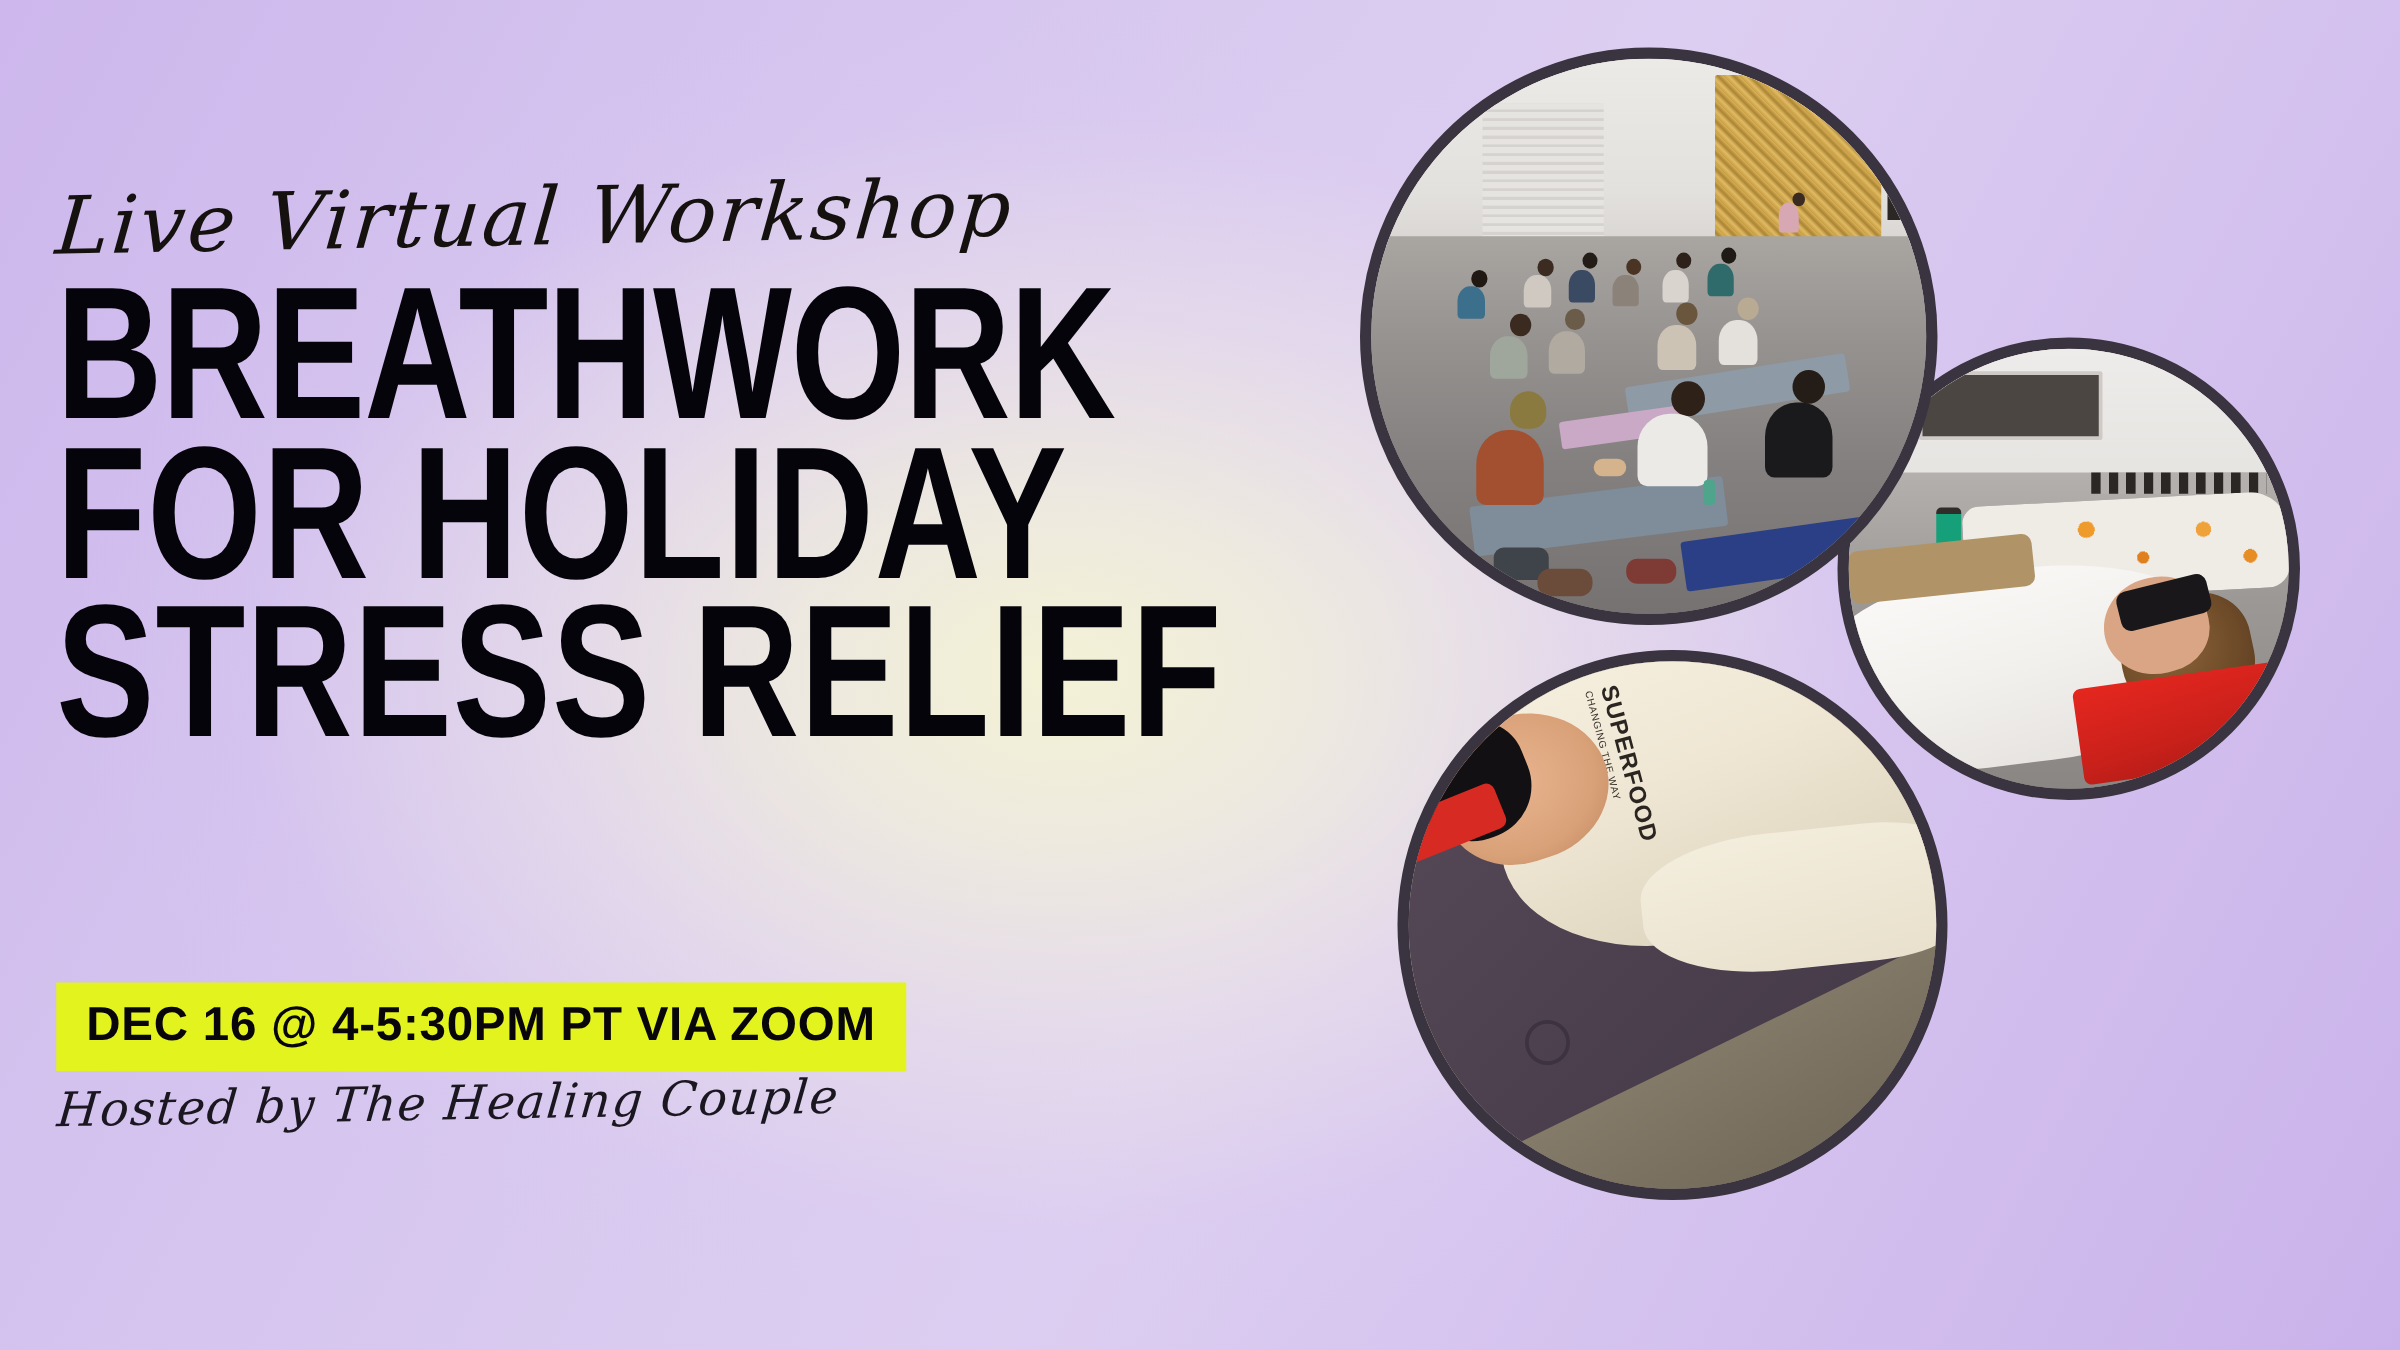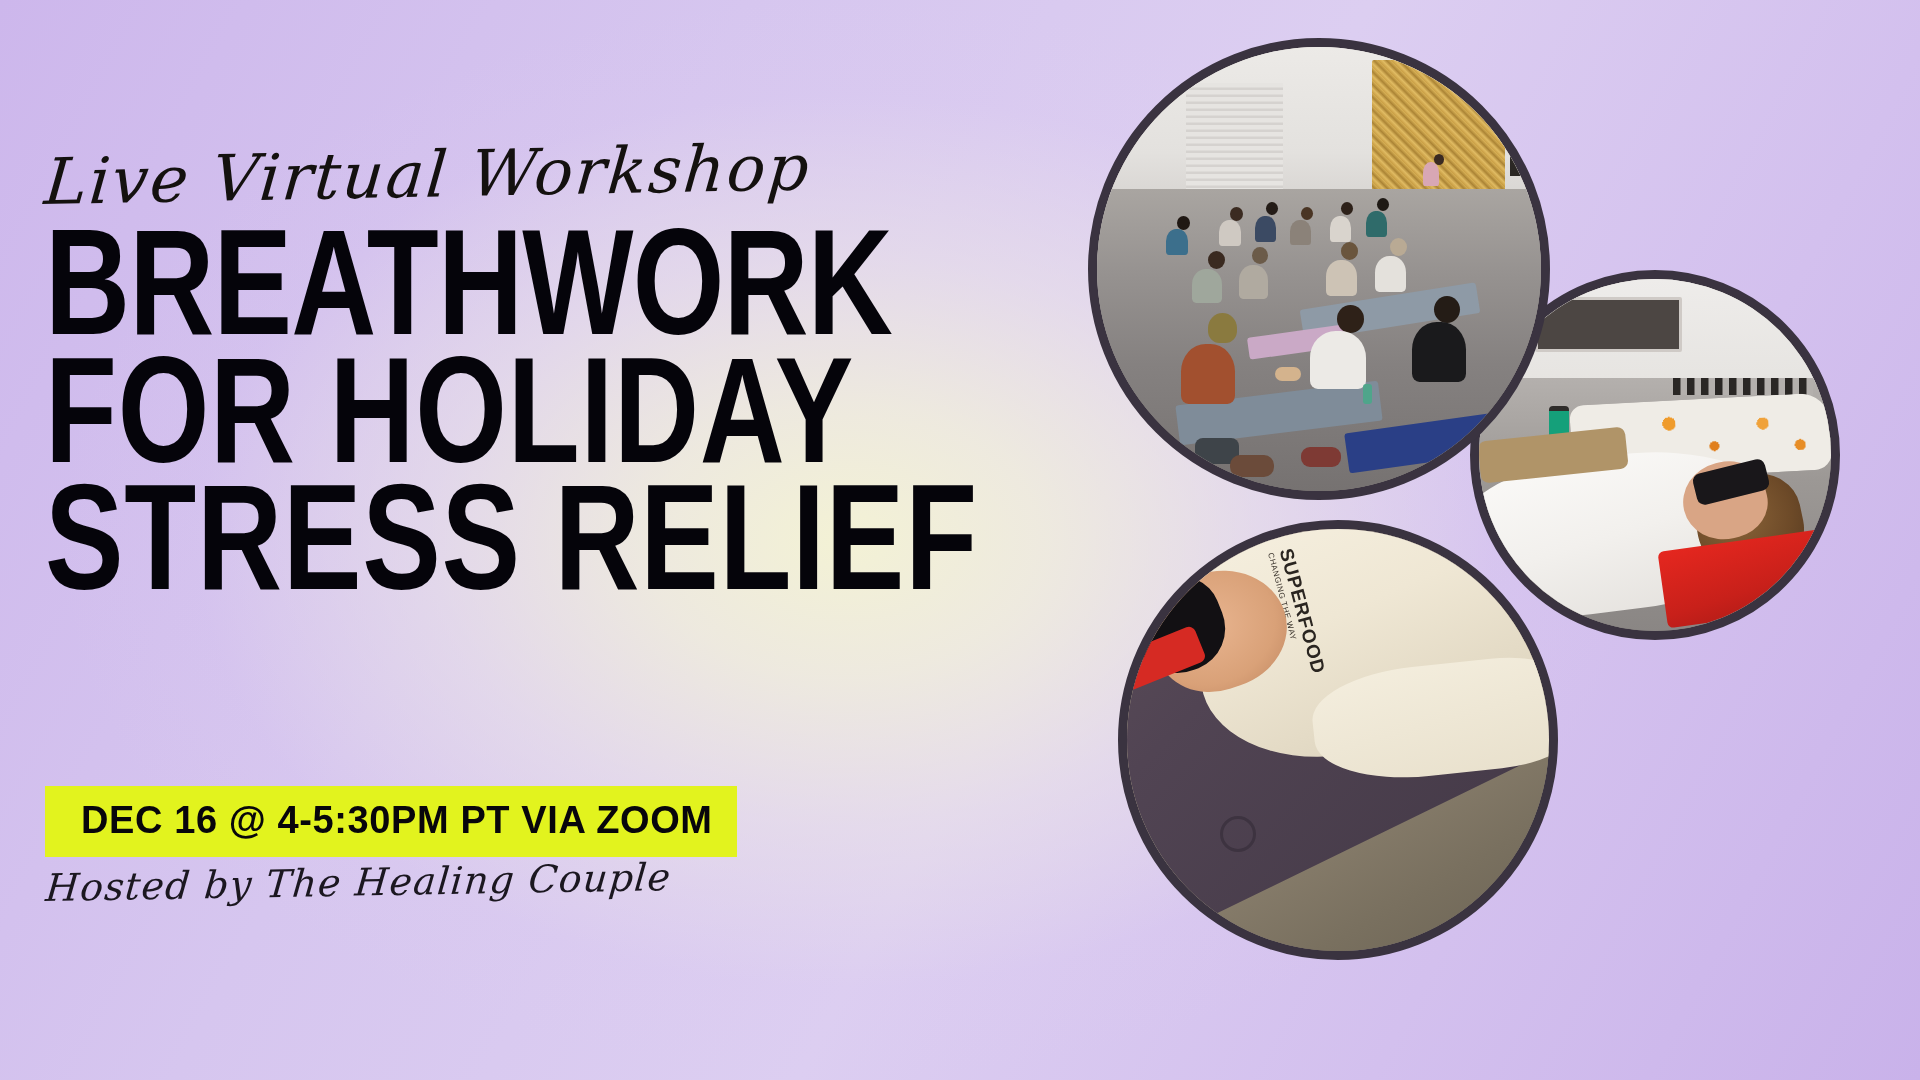--- a/index.html
+++ b/index.html
@@ -64,21 +64,21 @@
     top: 786px;
   }
   .badge {
     display: inline-block;
     background: #e2f31e;
     color: #08060b;
     font-family: "Liberation Sans Narrow", "Liberation Sans", sans-serif;
     font-weight: 700;
     font-size: 38px;
     letter-spacing: 0.6px;
-    padding: 13px 24px 15px 36px;
+    padding: 13px 24px 15px 24px;
     white-space: nowrap;
   }
 
   .hosted {
     position: absolute;
     left: 46px;
     top: 866px;
     font-family: "DejaVu Serif", serif;
     font-style: italic;
     font-weight: 400;

